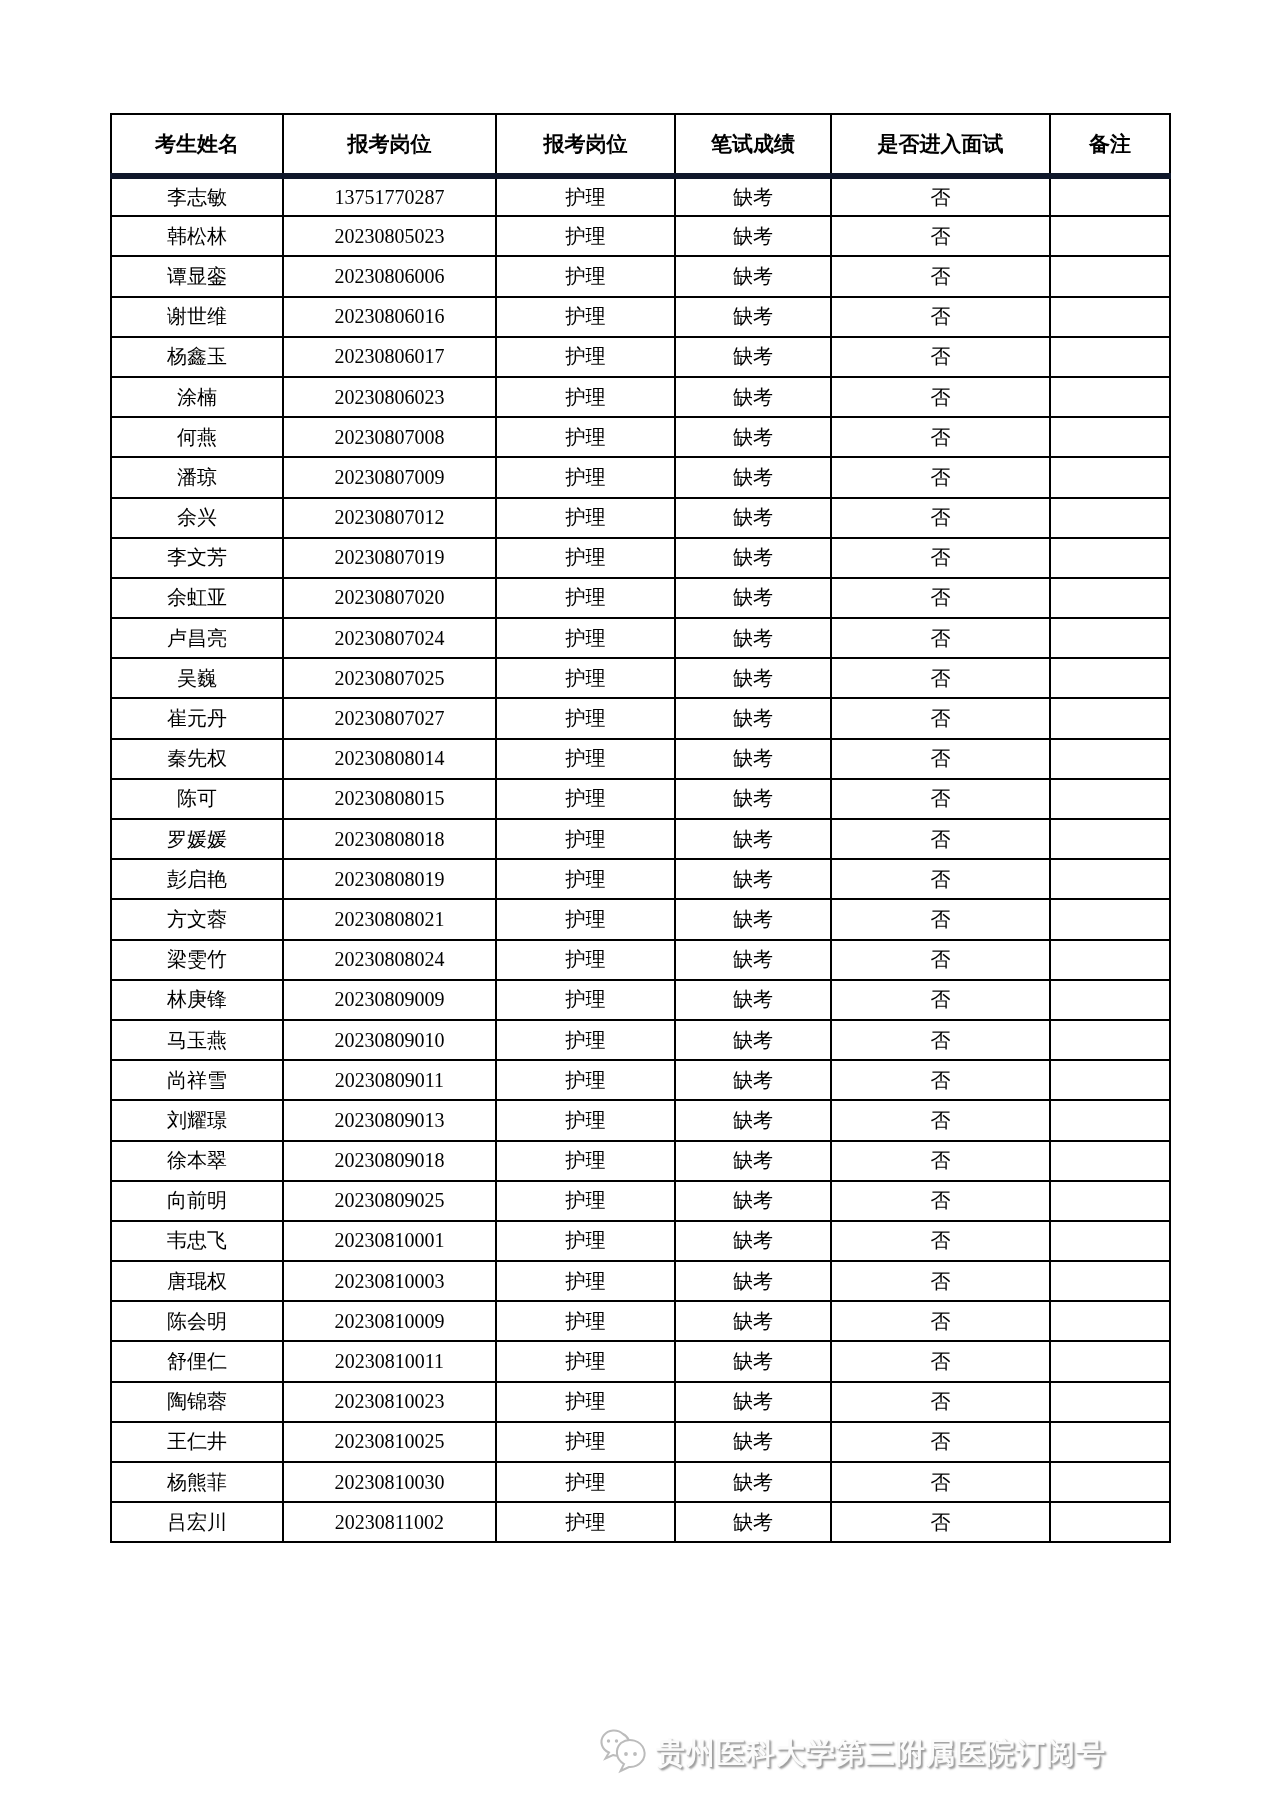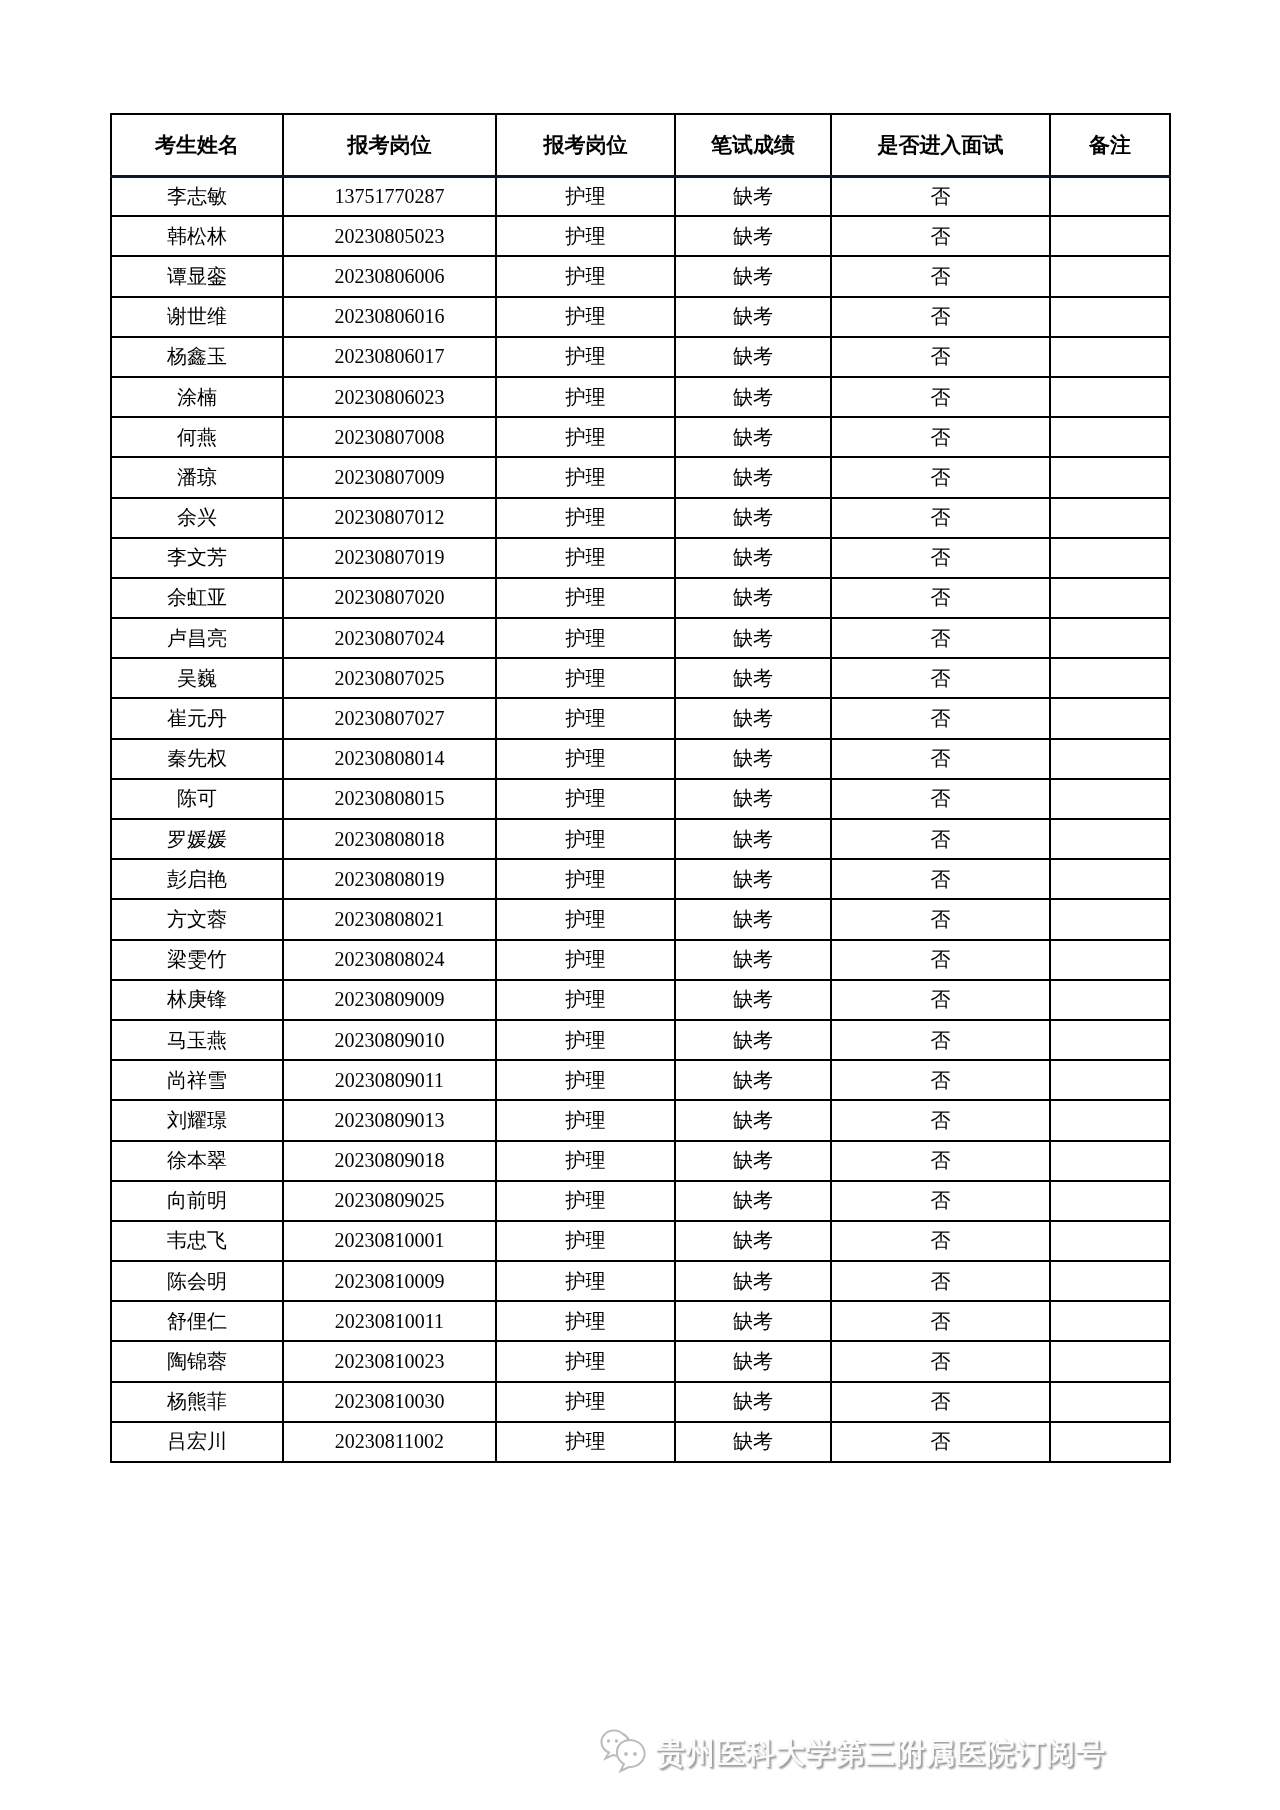--- a/index.html
+++ b/index.html
@@ -26,21 +26,21 @@
     text-align: center;
     vertical-align: middle;
     padding: 0;
     overflow: hidden;
     white-space: nowrap;
   }
   .results-table thead th {
     height: 62px;
     font-size: 21px;
     font-weight: bold;
-    border-bottom: 3px solid #0f172a;
+    border-bottom: 6px solid #0f172a;
   }
   .results-table tbody td {
     height: 40.2px;
     font-size: 20px;
     font-weight: normal;
   }
   col.c-name      { width: 172px; }
   col.c-ticket    { width: 213px; }
   col.c-position  { width: 179px; }
   col.c-score     { width: 156px; }
@@ -326,20 +326,28 @@
 
   <tr>
     <td>韦忠飞</td>
     <td>20230810001</td>
     <td>护理</td>
     <td>缺考</td>
     <td>否</td>
     <td></td>
   </tr>
 
+  <tr>
+    <td>唐琨权</td>
+    <td>20230810003</td>
+    <td>护理</td>
+    <td>缺考</td>
+    <td>否</td>
+    <td></td>
+  </tr>
 
   <tr>
     <td>陈会明</td>
     <td>20230810009</td>
     <td>护理</td>
     <td>缺考</td>
     <td>否</td>
     <td></td>
   </tr>
 
@@ -354,20 +362,28 @@
 
   <tr>
     <td>陶锦蓉</td>
     <td>20230810023</td>
     <td>护理</td>
     <td>缺考</td>
     <td>否</td>
     <td></td>
   </tr>
 
+  <tr>
+    <td>王仁井</td>
+    <td>20230810025</td>
+    <td>护理</td>
+    <td>缺考</td>
+    <td>否</td>
+    <td></td>
+  </tr>
 
 
   <tr>
     <td>杨熊菲</td>
     <td>20230810030</td>
     <td>护理</td>
     <td>缺考</td>
     <td>否</td>
     <td></td>
   </tr>

